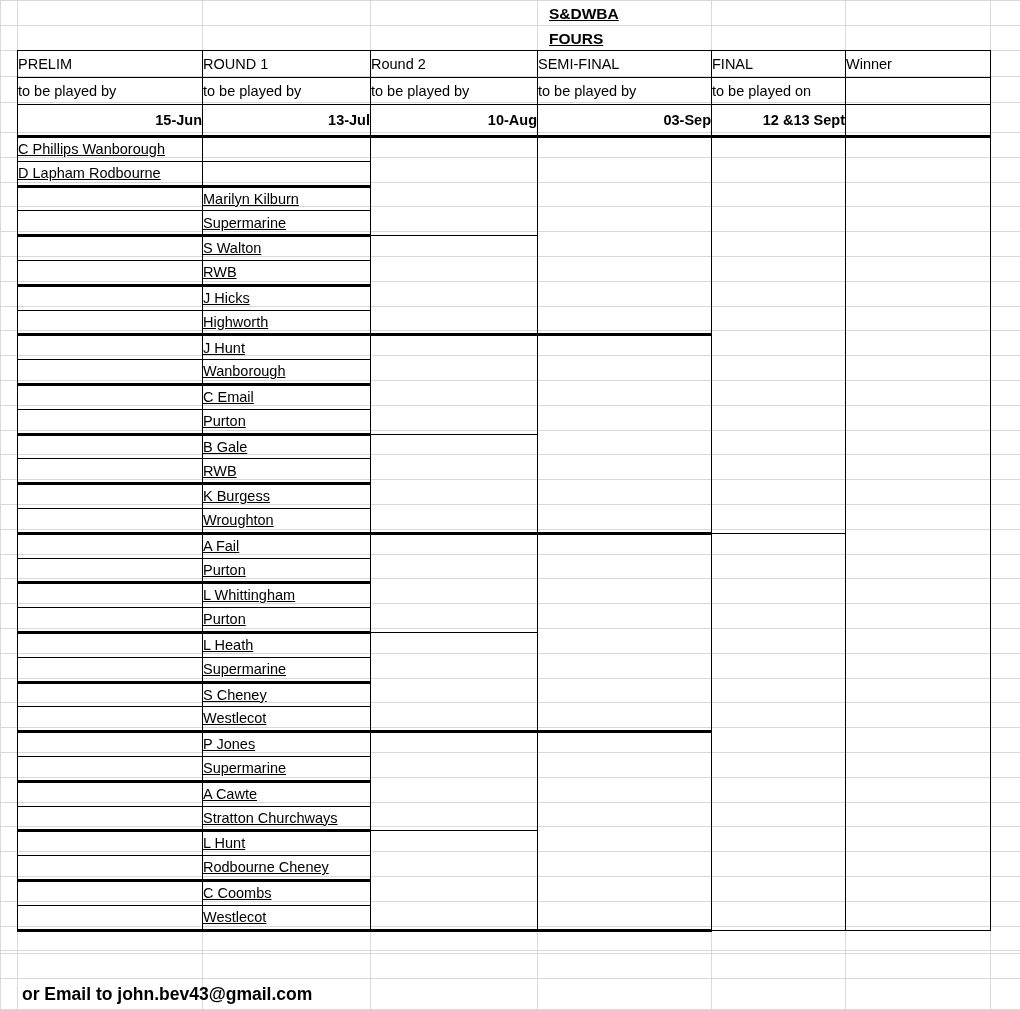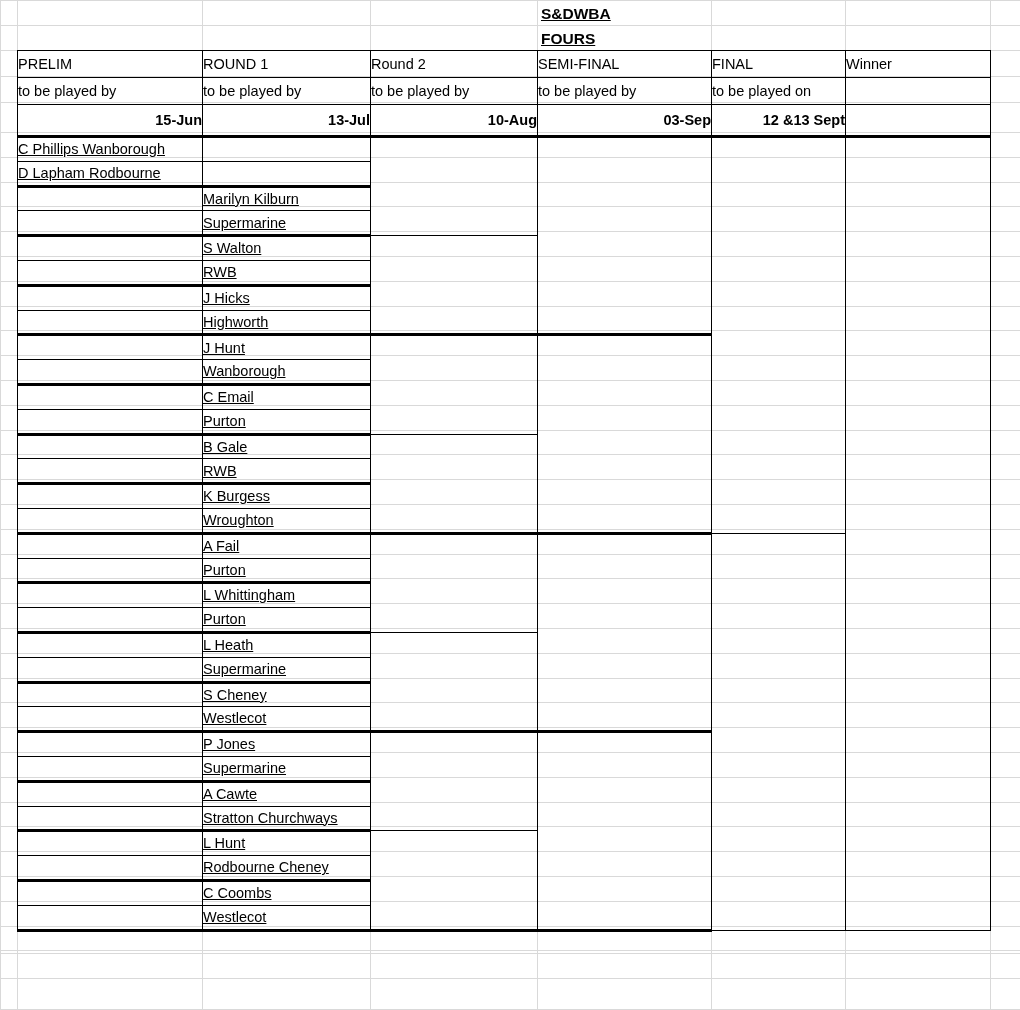--- a/index.html
+++ b/index.html
@@ -29,20 +29,21 @@
     background: #d9d9d9;
   }
   
   .title-cell {
     position: absolute;
     font-weight: bold;
     font-size: 15.5px;
     text-decoration: underline;
     white-space: nowrap;
     line-height: 1;
+    margin-left: 8px;
   }
   
   .bracket {
     position: absolute;
     left: 17px;
     top: 50px;
     width: 973px;
     border-collapse: collapse;
     table-layout: fixed;
   }
@@ -323,13 +324,14 @@
           <td class="nm thin-b"></td>
           <td class="nm thin-b">C Coombs</td>
         </tr>
         <tr class="r">
           <td class="nm thick-b"></td>
           <td class="nm thick-b">Westlecot</td>
         </tr>
       </tbody>
   </table>
 
+  <div class="footer-line" style="left:22px; top:986px;">or Email to john.bev43@gmail.com</div>
 </div>
 
 </body></html>

